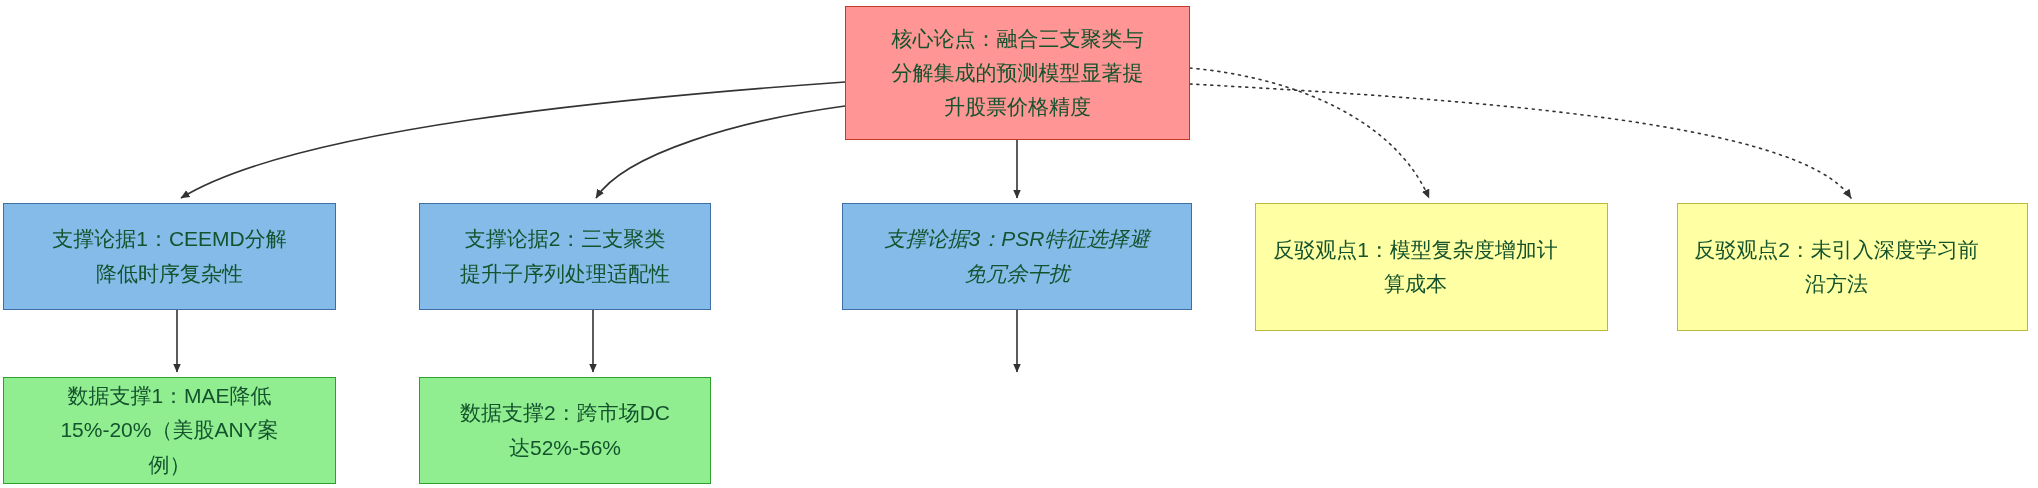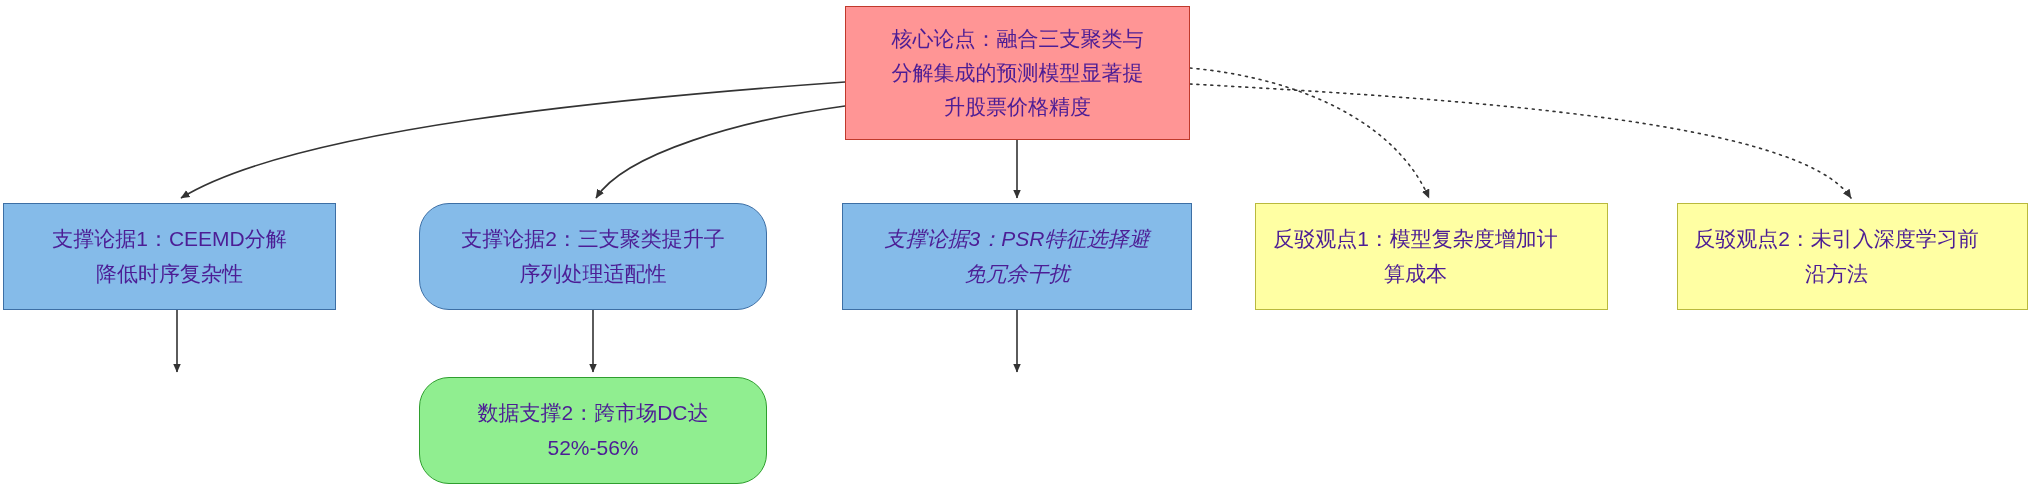--- a/index.html
+++ b/index.html
@@ -29,46 +29,46 @@
   .arrowhead{ fill:var(--arrow,#333333); }
   .node{
     position:absolute;
     box-sizing:border-box;
     display:flex;
     align-items:center;
     justify-content:center;
     text-align:center;
     font-size:21px;
     line-height:1.62;
-    color:#4c1d95;
+    color:#14532d;
     padding:0 40px;
   }
   .node-core{
     left:845px; top:6px; width:345px; height:134px;
     background:var(--core-fill,#FF9595);
     border:1.6px solid var(--core-border,#C0392B);
     padding:0 36px;
   }
   .node-support{
     background:var(--support-fill,#85BBE9);
     border:1.6px solid var(--support-border,#3D6FA5);
     top:203px; height:107px;
   }
   .node-counter{
     background:var(--counter-fill,#FFFFA3);
     border:1.6px solid var(--counter-border,#B9B93D);
-    top:203px; height:107px;padding-left:8px;
+    top:203px; height:128px;padding-left:8px;
   }
   .node-evidence{
     background:var(--evidence-fill,#90EE90);
     border:1.6px solid var(--evidence-border,#2E9E2E);
     top:377px; height:107px;
   }
   .pos-s1{left:3px;width:333px;}
-  .pos-s2{left:419px;width:348px;border-radius:30px;}
+  .pos-s2{left:419px;width:292px;}
   .pos-s3{left:842px;width:350px;font-style:italic;}
   .pos-c1{left:1255px;width:353px;}
   .pos-c2{left:1677px;width:351px;}
 </style>
 </head>
 <body>
 
 <div class="canvas">
 
   <svg class="edges" viewBox="0 0 2038 488" xmlns="http://www.w3.org/2000/svg">
@@ -101,17 +101,20 @@
     <span>支撑论据3：PSR特征选择避免冗余干扰</span>
   </div>
 
   <div class="node node-counter pos-c1">
     <span>反驳观点1：模型复杂度增加计算成本</span>
   </div>
   <div class="node node-counter pos-c2">
     <span>反驳观点2：未引入深度学习前沿方法</span>
   </div>
 
+  <div class="node node-evidence pos-s1">
+    <span>数据支撑1：MAE降低15%-20%（美股ANY案例）</span>
+  </div>
   <div class="node node-evidence pos-s2">
     <span>数据支撑2：跨市场DC达52%-56%</span>
   </div>
 
 </div>
 
 </body></html>

